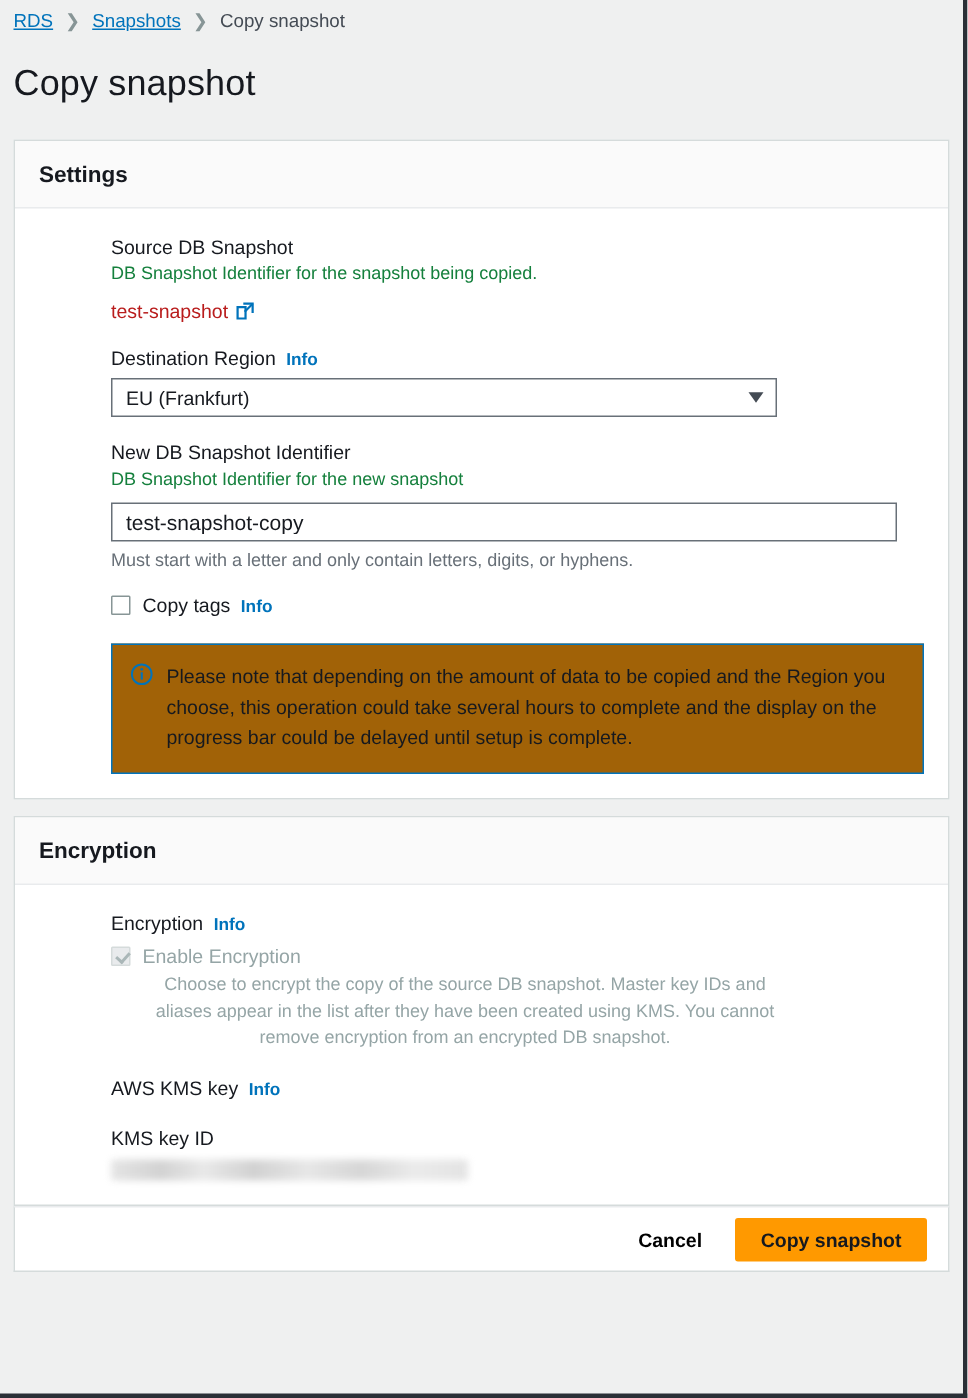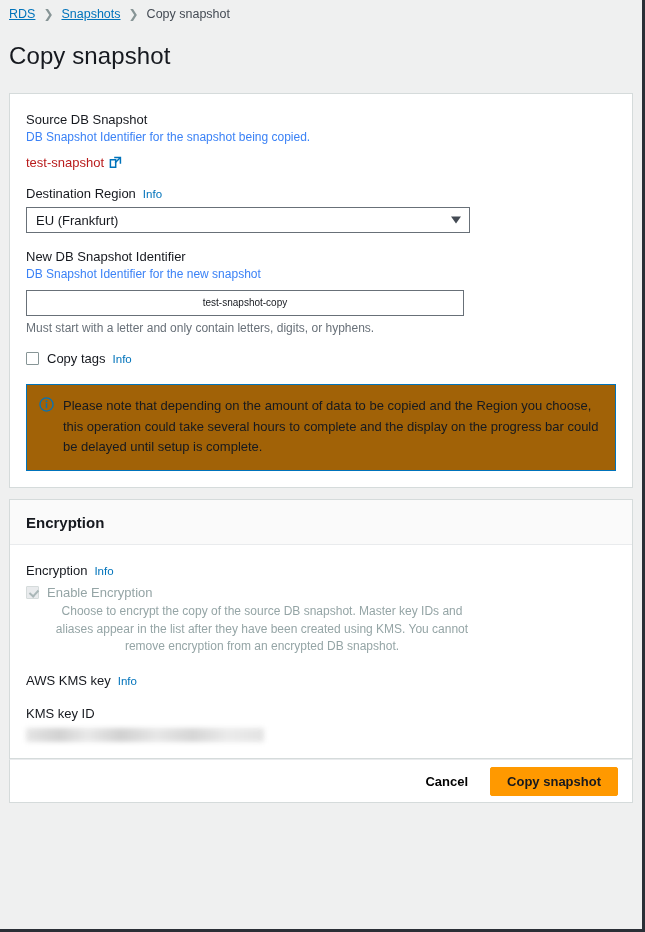--- a/index.html
+++ b/index.html
@@ -64,46 +64,46 @@
     background: #fafafa;
     border-bottom: 1px solid #e9ebed;
     padding: 14px 16px 13px 16px;
   }
   .panel-header h2 {
     margin: 0;
     font-size: 15px;
     font-weight: bold;
     color: #16191f;
   }
-  .panel-body { padding: 18px 16px 16px 16px; }
+  .panel-body { padding: 18px 16px 16px 16px; margin-left: 48px; }
 
   
   .field { margin-bottom: 16px; }
   .field-label {
     font-size: 13px;
     color: #16191f;
     display: flex;
     align-items: baseline;
     gap: 7px;
   }
   .field-desc {
     font-size: 12px;
-    color: #3b82f6;
+    color: #15803d;
     margin-top: 2px;
     line-height: 1.45;
   }
   .hint {
     font-size: 12px;
     color: #687078;
     margin-top: 5px;
   }
   .info-link {
     color: #0073bb;
     font-size: 11.5px;
-    font-weight: normal;
+    font-weight: bold;
     text-decoration: none;
     cursor: pointer;
   }
   .res-link {
     color: #b91c1c;
     font-size: 13px;
     text-decoration: none;
     display: inline-flex;
     align-items: center;
     gap: 5px;
@@ -135,30 +135,29 @@
     right: 9px;
     top: 50%;
     transform: translateY(-50%);
     width: 0; height: 0;
     border-left: 5px solid transparent;
     border-right: 5px solid transparent;
     border-top: 7px solid #444b54;
     pointer-events: none;
   }
   .text-input {
-    width: 438px;
+    width: 524px;
     height: 26px;
     margin-top: 6px;
     border: 1px solid #687078;
     padding: 0 9px;
-    font-size: 10px;
+    font-size: 14px;
     font-family: "Liberation Sans", sans-serif;
     color: #16191f;
     background: #fff;
-    text-align: center;
   }
 
   
   .check-row {
     display: flex;
     align-items: flex-start;
     gap: 8px;
     margin-top: 14px;
     text-align: center;
   }
@@ -281,20 +280,23 @@
     <span class="crumb-link">RDS</span>
     <span class="crumb-sep">❯</span>
     <span class="crumb-link">Snapshots</span>
     <span class="crumb-sep">❯</span>
     <span class="crumb-current">Copy snapshot</span>
   </nav>
 
   <h1 class="page-title">Copy snapshot</h1>
 
   <section class="panel panel-settings">
+    <div class="panel-header">
+      <h2>Settings</h2>
+    </div>
     <div class="panel-body">
 
       <div class="field">
         <div class="field-label">Source DB Snapshot</div>
         <div class="field-desc">DB Snapshot Identifier for the snapshot being copied.</div>
         <a class="res-link">
           <span>test-snapshot</span>
           <span class="ext-icon">
             <svg width="13" height="13" viewBox="0 0 14 14">
               <path d="M1.5 4.0 H7.2 V12.2 H1.5 Z" fill="none" stroke="#0073bb" stroke-width="1.6"></path>

